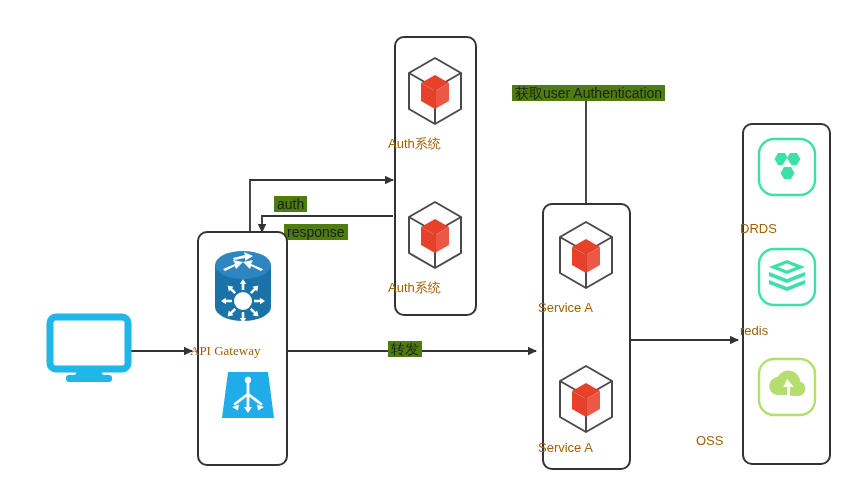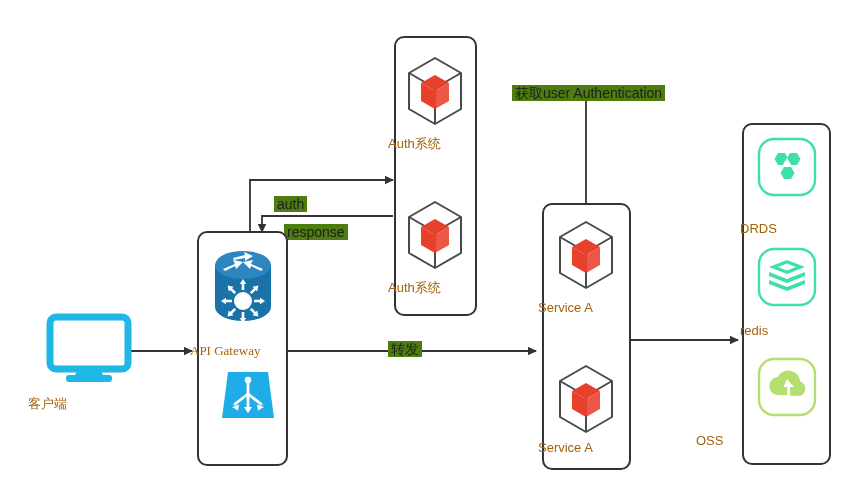--- a/index.html
+++ b/index.html
@@ -103,21 +103,20 @@
 
   <div class="edge-label" style="left:512px; top:85px;">获取user Authentication</div>
 
   <div class="icon-wrap" style="left:48px; top:315px;">
     <svg width="82" height="68" viewBox="0 0 82 68">
       <rect x="2" y="2" width="78" height="52" rx="6" ry="6" fill="none" stroke="#1FB6E8" stroke-width="7"></rect>
       <path d="M30,54 L52,54 L56,62 L26,62 z" fill="#1FB6E8"></path>
       <rect x="18" y="60" width="46" height="7" rx="3" fill="#1FB6E8"></rect>
     </svg>
   </div>
-  <div class="node-label" style="left:28px; top:396px; width:120px;">客户端</div>
 
   <div class="node-box" style="left:197px; top:231px; width:91px; height:235px;"></div>
 
   <div class="icon-wrap" style="left:213px; top:249px;">
     <svg width="60" height="78" viewBox="0 0 60 78">
       <path d="M2,16 L2,58 A28,14 0 0 0 58,58 L58,16 z" fill="#1A73A8"></path>
       <ellipse cx="30" cy="16" rx="28" ry="14" fill="#2E86C1"></ellipse>
       <g fill="#ffffff">
         <path d="M10,20 L22,15 L20,11 L30,13 L23,20 L22,17 L12,22 z"></path>
         <path d="M50,20 L38,15 L40,11 L30,13 L37,20 L38,17 L48,22 z"></path>

